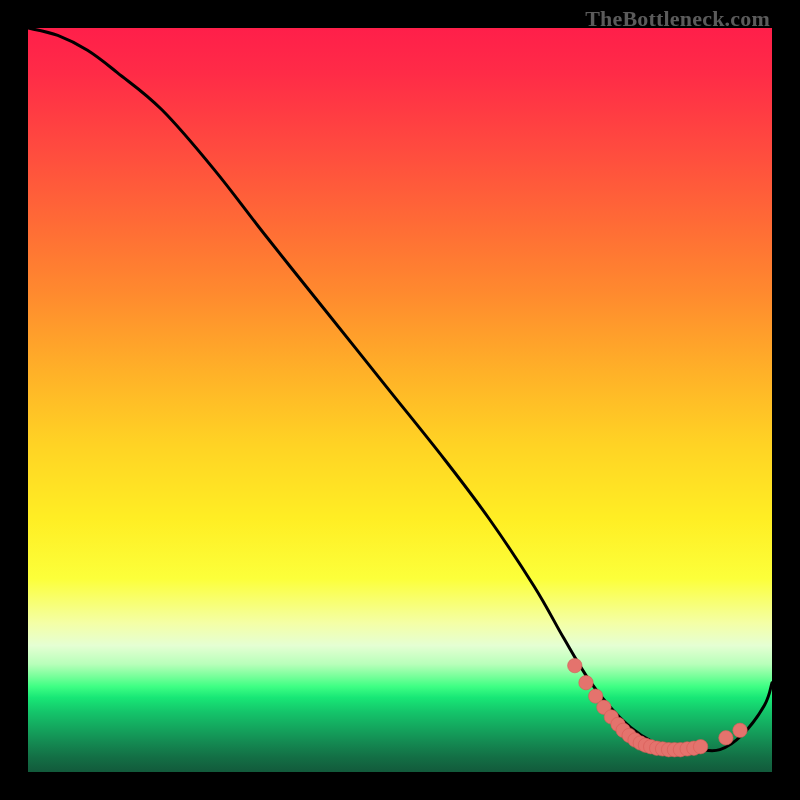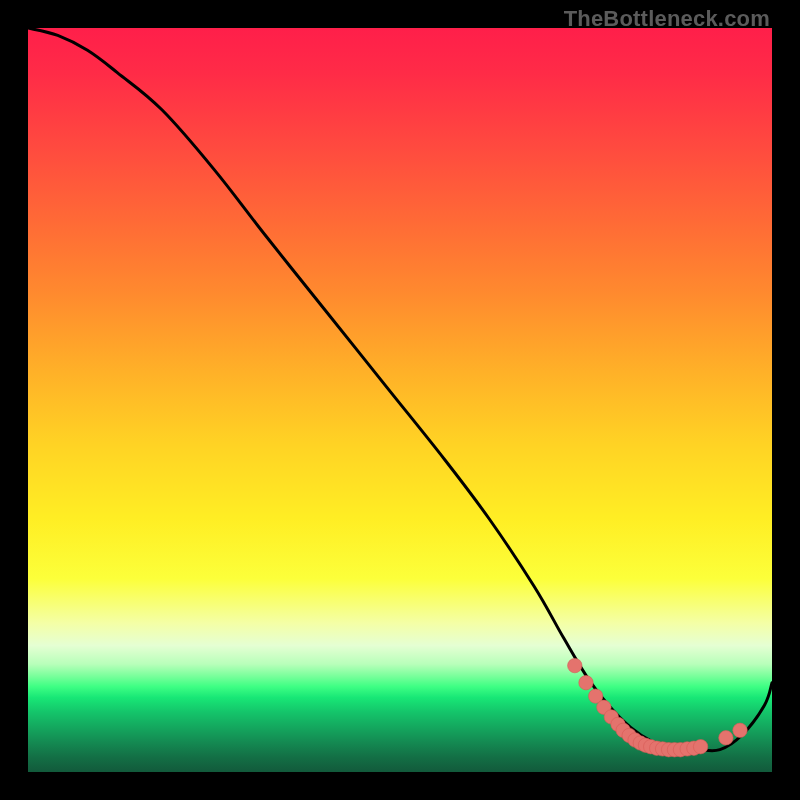--- a/index.html
+++ b/index.html
@@ -9,20 +9,21 @@
     height: 800px;
     background: #000;
     overflow: hidden;
     font-family: Arial, Helvetica, sans-serif;
   }
   .stage {
     position: relative;
     width: 800px;
     height: 800px;
     background: #000;
+    font-family: Liberation Serif, serif;
   }
   .plot {
     position: absolute;
     left: 28px;
     top: 28px;
     width: 744px;
     height: 744px;
     overflow: hidden;
   }
   

